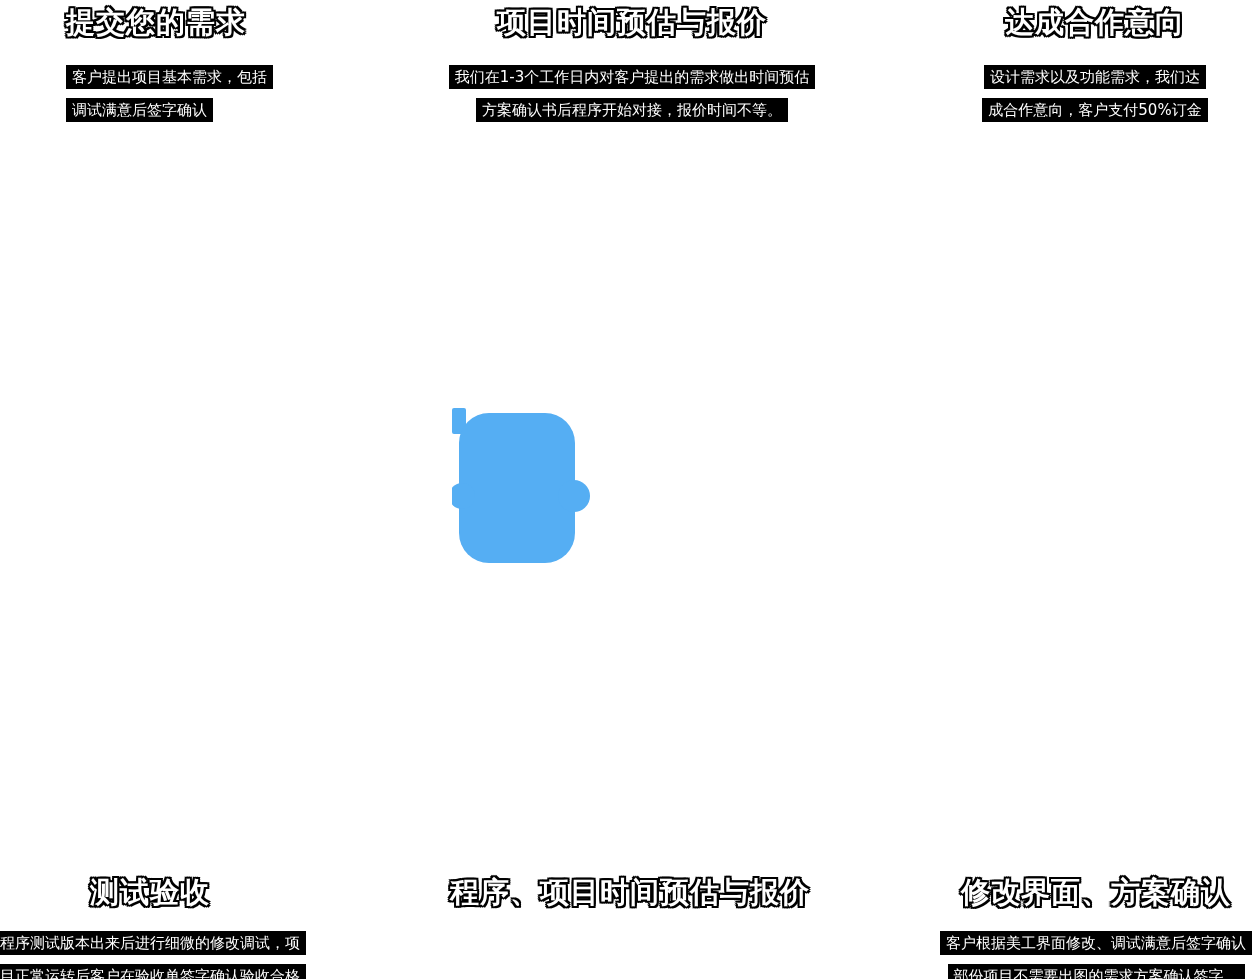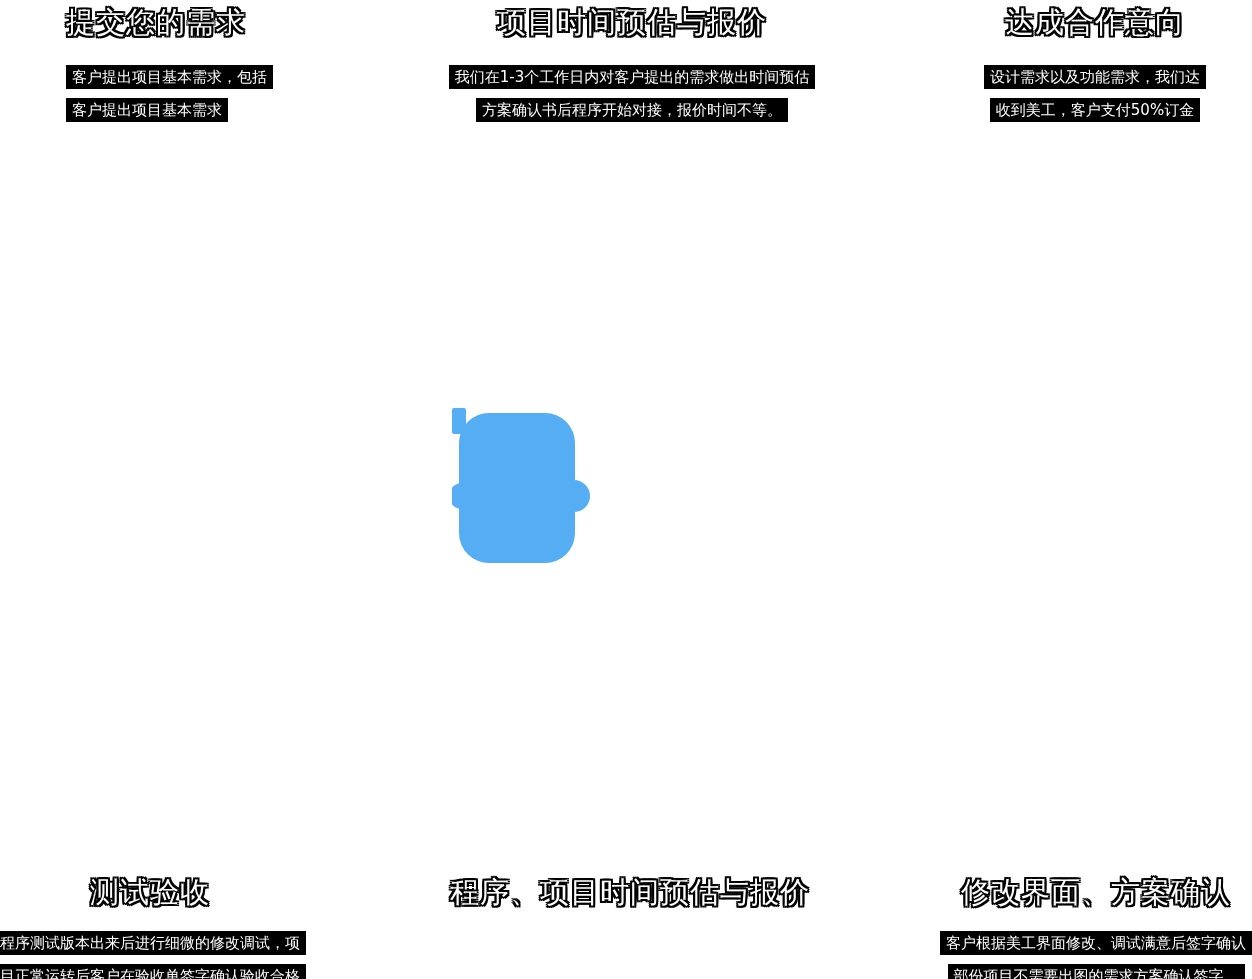--- a/index.html
+++ b/index.html
@@ -18,21 +18,21 @@
   .step {
     position: absolute;
     width: 400px;
     text-align: center;
   }
   .step.top-row { top: 0; }
   .step.bottom-row { top: 870px; }
   .step-title {
     margin: 3px 0 0 0;
     font-size: 29px;
-    font-weight: 400;
+    font-weight: 700;
     color: #ffffff;
     letter-spacing: 1px;
     text-shadow:
       -2px -2px 0 #000, 2px -2px 0 #000,
       -2px  2px 0 #000, 2px  2px 0 #000,
       -2px  0   0 #000, 2px  0   0 #000,
        0   -2px 0 #000, 0    2px 0 #000;
     white-space: nowrap;
   }
   .step-desc { margin-top: 22px; }
@@ -64,37 +64,37 @@
 </style>
 </head>
 <body>
 
 <div class="page">
 
   <section class="step top-row" id="step-top-1">
     <h2 class="step-title">提交您的需求</h2>
     <div class="step-desc">
       <div class="line-row"><span class="desc-line">客户提出项目基本需求，包括</span></div>
-      <div class="line-row"><span class="desc-line">客户提出项目基本需求</span></div>
+      <div class="line-row"><span class="desc-line">调试满意后签字确认</span></div>
     </div>
   </section>
 
   <section class="step top-row" id="step-top-2">
     <h2 class="step-title">项目时间预估与报价</h2>
     <div class="step-desc">
       <div class="line-row"><span class="desc-line">我们在1-3个工作日内对客户提出的需求做出时间预估</span></div>
       <div class="line-row"><span class="desc-line">方案确认书后程序开始对接，报价时间不等。</span></div>
     </div>
   </section>
 
   <section class="step top-row" id="step-top-3">
     <h2 class="step-title">达成合作意向</h2>
     <div class="step-desc">
       <div class="line-row"><span class="desc-line">设计需求以及功能需求，我们达</span></div>
-      <div class="line-row"><span class="desc-line">收到美工，客户支付50%订金</span></div>
+      <div class="line-row"><span class="desc-line">成合作意向，客户支付50%订金</span></div>
     </div>
   </section>
 
   <svg class="center-icon" viewBox="0 0 140 158" aria-hidden="true">
     <g fill="#55aef3">
       <rect x="0" y="0" width="14" height="26" rx="2"></rect>
       <rect x="7" y="5" width="116" height="150" rx="30"></rect>
       <circle cx="10" cy="88" r="13"></circle>
       <circle cx="122" cy="88" r="16"></circle>
     </g>

